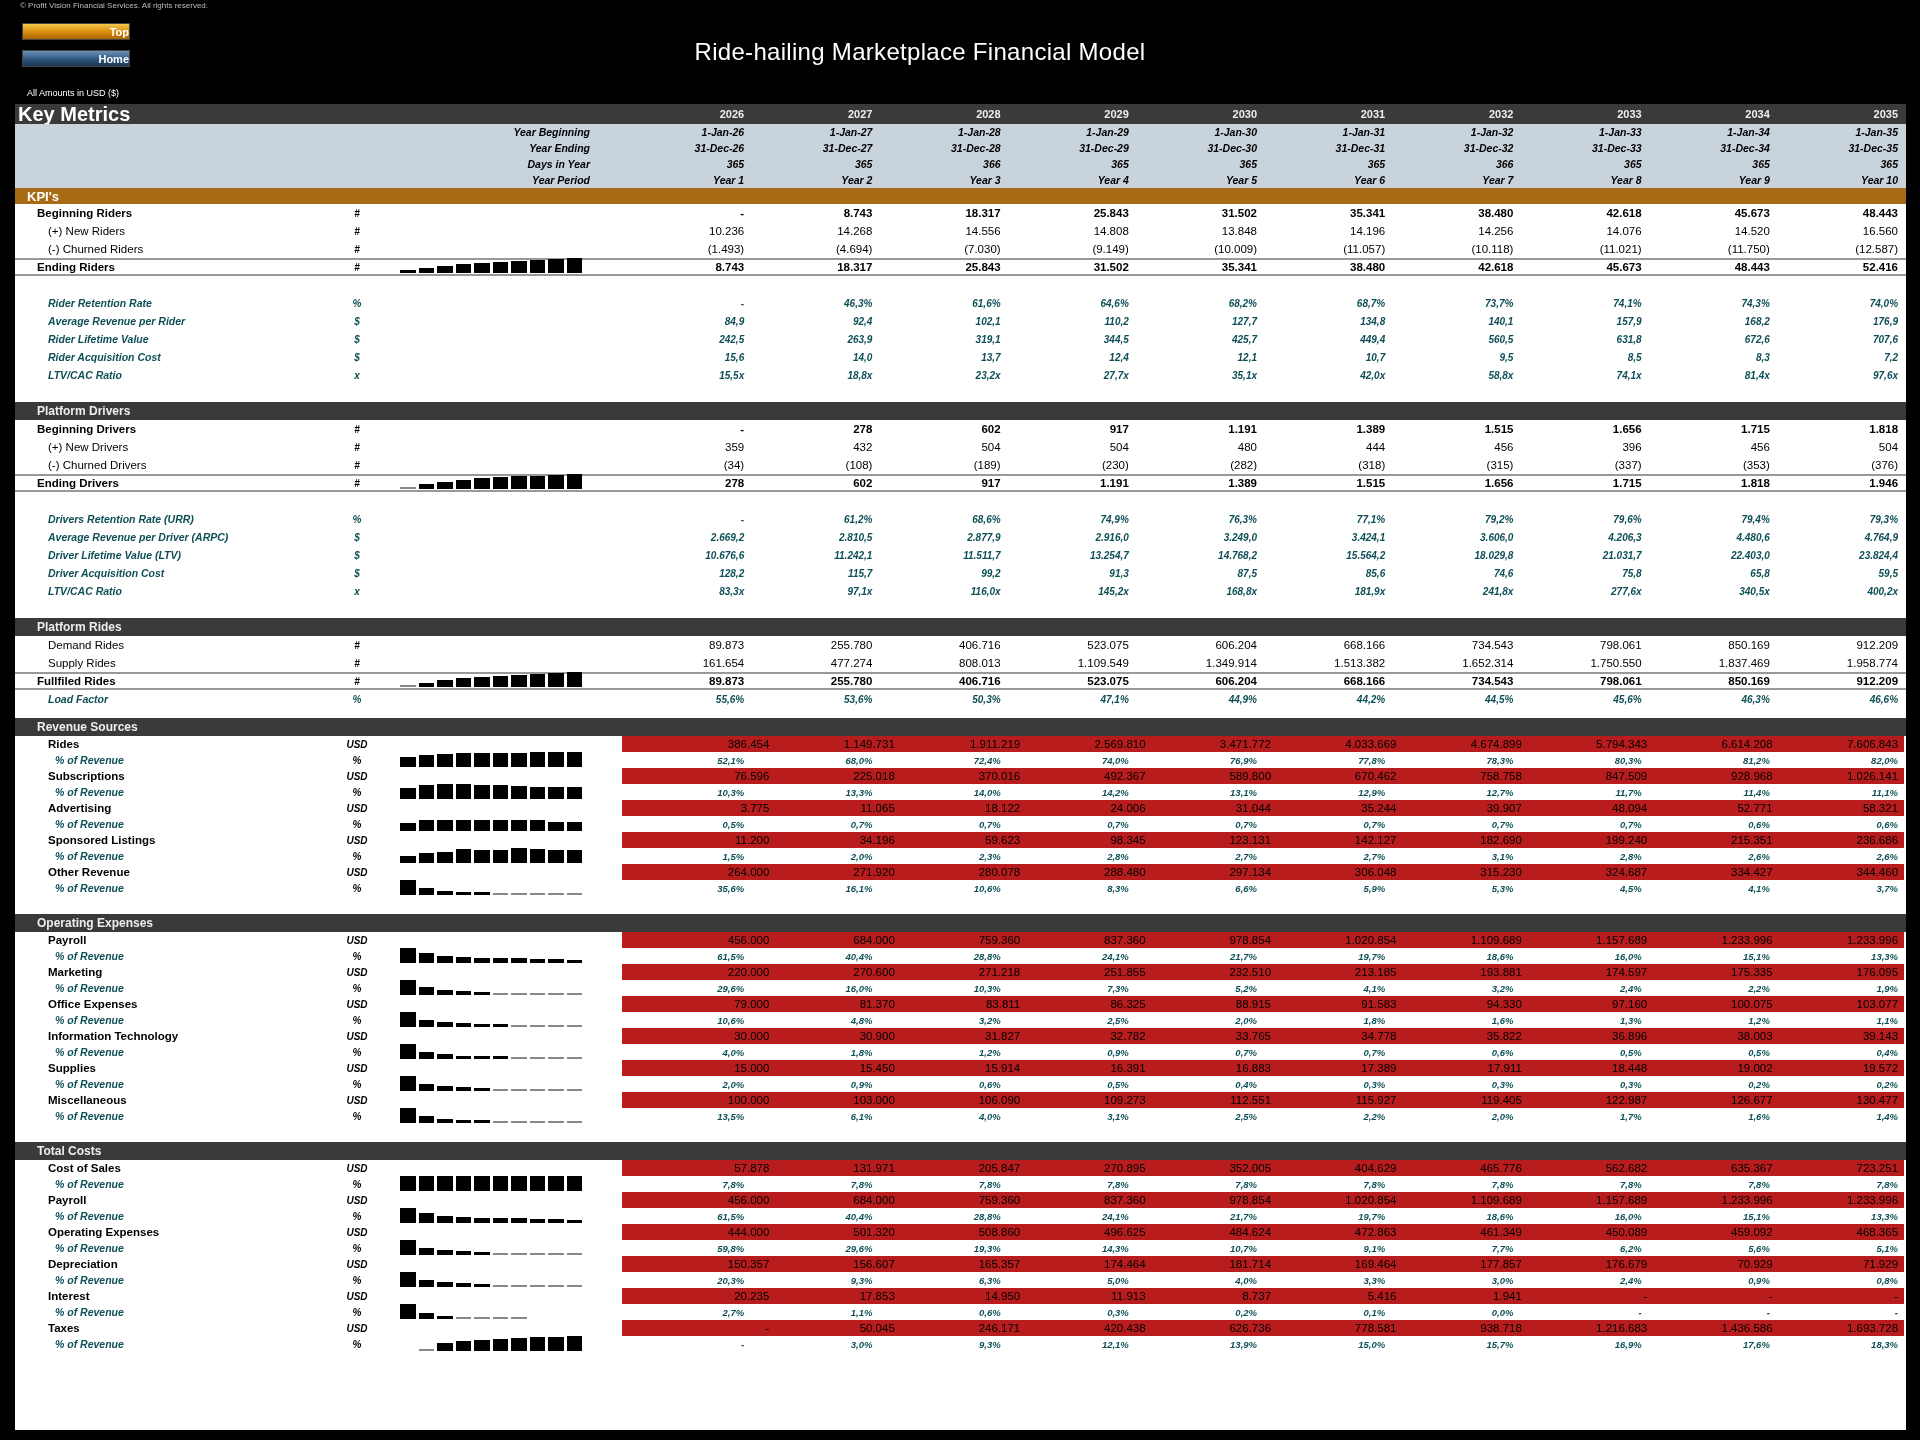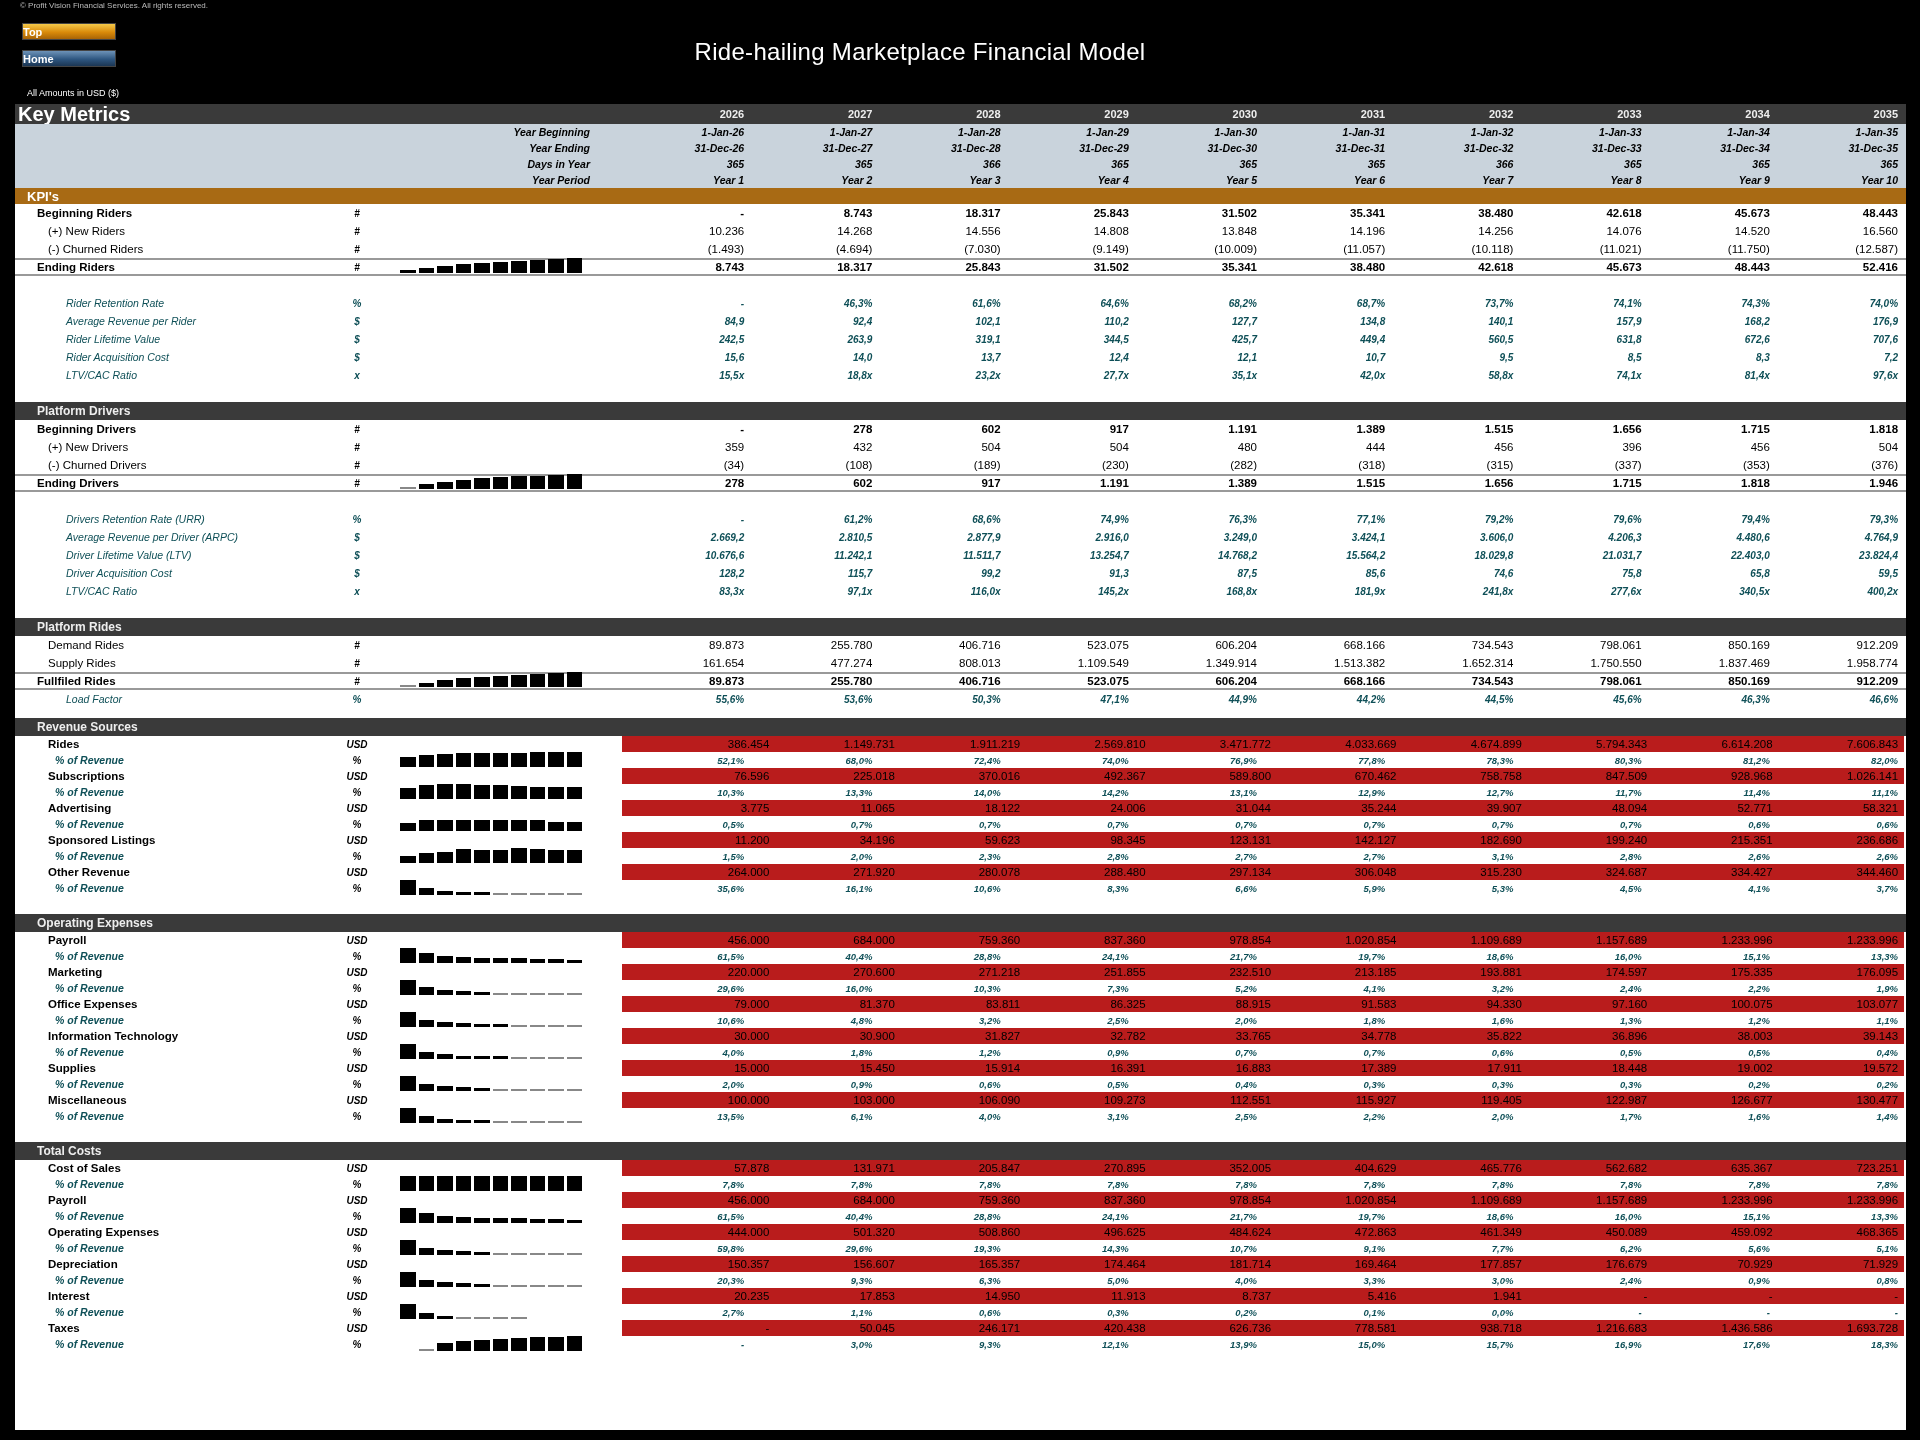--- a/index.html
+++ b/index.html
@@ -1,19 +1,19 @@
 <!DOCTYPE html>
 <html><head>
 <meta charset="utf-8">
 <style>
   * { box-sizing: border-box; margin: 0; padding: 0; }
   html, body { width: 1920px; height: 1440px; background: #000; overflow: hidden; }
   body { font-family: "Liberation Sans", "DejaVu Sans", sans-serif; color: #000; position: relative; }
   .copyright { position: absolute; left: 20px; top: 1px; font-size: 8px; color: #bbb; }
-  .navbtn { position: absolute; left: 22px; width: 94px; height: 17px; font-size: 11px; font-weight: bold; text-align: left; line-height: 17px; color: #fff; border: 1px solid #444; cursor: pointer; }
+  .navbtn { position: absolute; left: 22px; width: 108px; height: 17px; font-size: 11px; font-weight: bold; text-align: right; line-height: 17px; color: #fff; border: 1px solid #444; cursor: pointer; }
   .btn-top { top: 23px; background: linear-gradient(#f4c84a, #d98a0a 55%, #a86406); color: #fff; }
   .btn-home { top: 50px; background: linear-gradient(#6d93b8, #2e5680 55%, #1b3654); }
   .title { position: absolute; left: 560px; width: 720px; top: 38px; text-align: center; font-size: 24px; color: #fff; letter-spacing: 0.3px; }
   .amounts { position: absolute; left: 27px; top: 88px; font-size: 9px; color: #fff; }
   .sheet { position: absolute; left: 15px; top: 104px; width: 1891px; height: 1326px; background: #fff; }
   .row { position: relative; height: 18px; display: flex; align-items: center; font-size: 11.5px; }
   .row .lbl { position: absolute; left: 0; width: 330px; white-space: nowrap; }
   .row .unit { position: absolute; left: 327px; width: 30px; font-style: italic; font-weight: bold; font-size: 10px; text-align: center; }
   .row .spark { position: absolute; left: 385px; width: 206px; height: 16px; bottom: 1px; display: flex; align-items: flex-end; gap: 3px; }
   .spark .b { width: 15.5px; background: #000; }
@@ -28,21 +28,21 @@
   .daterow .lbl { left: 0; width: 575px; text-align: right; font-style: italic; font-weight: bold; font-size: 10.5px; }
   .daterow .c { font-style: italic; font-weight: bold; font-size: 10.5px; }
   .kpi { height: 16px; background: #a86a14; color: #fff; }
   .kpi .lbl { font-size: 13px; font-weight: bold; padding-left: 12px; }
   .sec { height: 18px; background: #3a3a3a; color: #eee; margin-top: 0; }
   .sec .lbl { font-size: 12px; font-weight: bold; padding-left: 22px; }
   .bold .lbl { font-weight: bold; padding-left: 22px; }
   .bold .c { font-weight: bold; }
   .sub .lbl { padding-left: 33px; }
   .ital { color: #0e4f57; }
-  .ital .lbl { padding-left: 51px; font-style: italic; font-weight: normal; font-size: 10.5px; }
+  .ital .lbl { padding-left: 33px; font-style: italic; font-weight: bold; font-size: 10.5px; }
   .ital .c { font-style: italic; font-weight: bold; font-size: 10px; }
   .ital .unit { color: #0e4f57; }
   .pct .lbl { padding-left: 40px; font-style: italic; font-weight: bold; font-size: 10.5px; color: #0e4f57; }
   .pct .c { font-style: italic; font-weight: bold; font-size: 9.5px; color: #0e4f57; }
   .pct { height: 16px; }
   .money { height: 16px; }
   .money .lbl { padding-left: 33px; font-weight: bold; }
   .money .cells { background: #b91c1c; padding-left: 28px; }
   .money .c { font-size: 11.5px; }
   .topline { border-top: 2px solid #999; }

